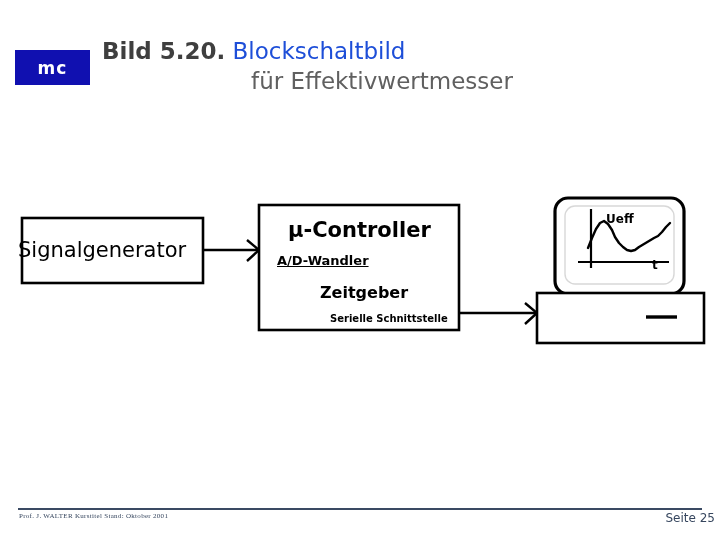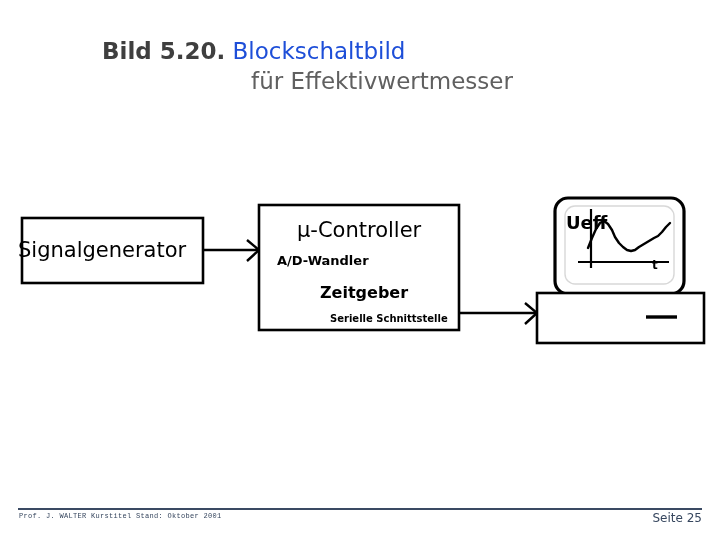--- a/index.html
+++ b/index.html
@@ -88,25 +88,25 @@
     background: #3a4a63;
   }
   #footer-left {
     position: absolute;
     left: 19px;
     top: 512px;
     font-size: 7px;
     color: #36465e;
     letter-spacing: 0.3px;
     white-space: nowrap;
-    font-family: Liberation Mono, monospace;
+    font-family: Liberation Serif, serif;
   }
   #footer-right {
     position: absolute;
-    right: 18px;
+    right: 5px;
     top: 511px;
     font-size: 12px;
     color: #36465e;
     white-space: nowrap;
     font-family: "DejaVu Sans", "Liberation Sans", sans-serif;
     margin-left: 20px;
   }
 
   
   .node-label {
@@ -114,61 +114,66 @@
     color: #000000;
     font-family: "DejaVu Sans", "Liberation Sans", sans-serif;
     white-space: nowrap;
   }
   #label-signalgenerator {
     left: 18px;
     top: 238px;
     font-size: 21px;
   }
   #label-controller {
-    left: 297px;
+    left: 288px;
     top: 218px;
     font-size: 21px;
-    font-weight: normal;
+    font-weight: bold;
   }
   #label-ad-wandler {
     left: 277px;
     top: 253px;
     font-size: 13px;
     font-weight: bold;
+    text-decoration: underline;
   }
   #label-zeitgeber {
     left: 320px;
     top: 283px;
     font-size: 16px;
     font-weight: bold;
   }
   #label-serielle {
     left: 330px;
     top: 313px;
     font-size: 10px;
     font-weight: bold;
   }
   #label-ueff {
     left: 566px;
     top: 212px;
-    font-size: 18px;
-    font-weight: bold;
+    font-size: 12px;
+    font-weight: bold;
+    padding-left: 40px;
   }
   #label-t {
     left: 652px;
     top: 258px;
     font-size: 12px;
     font-weight: bold;
   }
 </style>
 </head>
 <body>
 
 <div id="slide-header">
 
+  <div id="logo-badge">
+    <span class="logo-text">mc</span>
+  </div>
 
   <div id="title-block">
     <div>
       <span class="title-strong">Bild 5.20.</span><span class="title-rest"> Blockschaltbild</span>
     </div>
     <div id="title-line2">für Effektivwertmesser</div>
   </div>
 
 </div>
 

